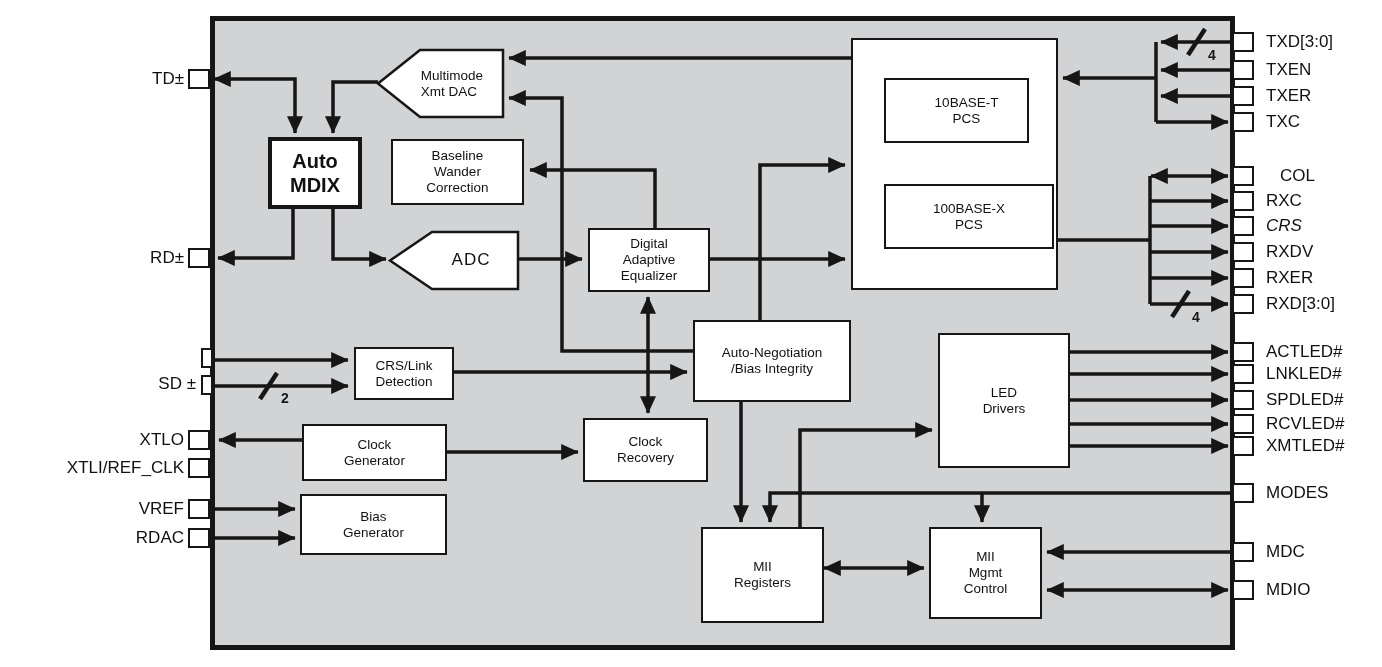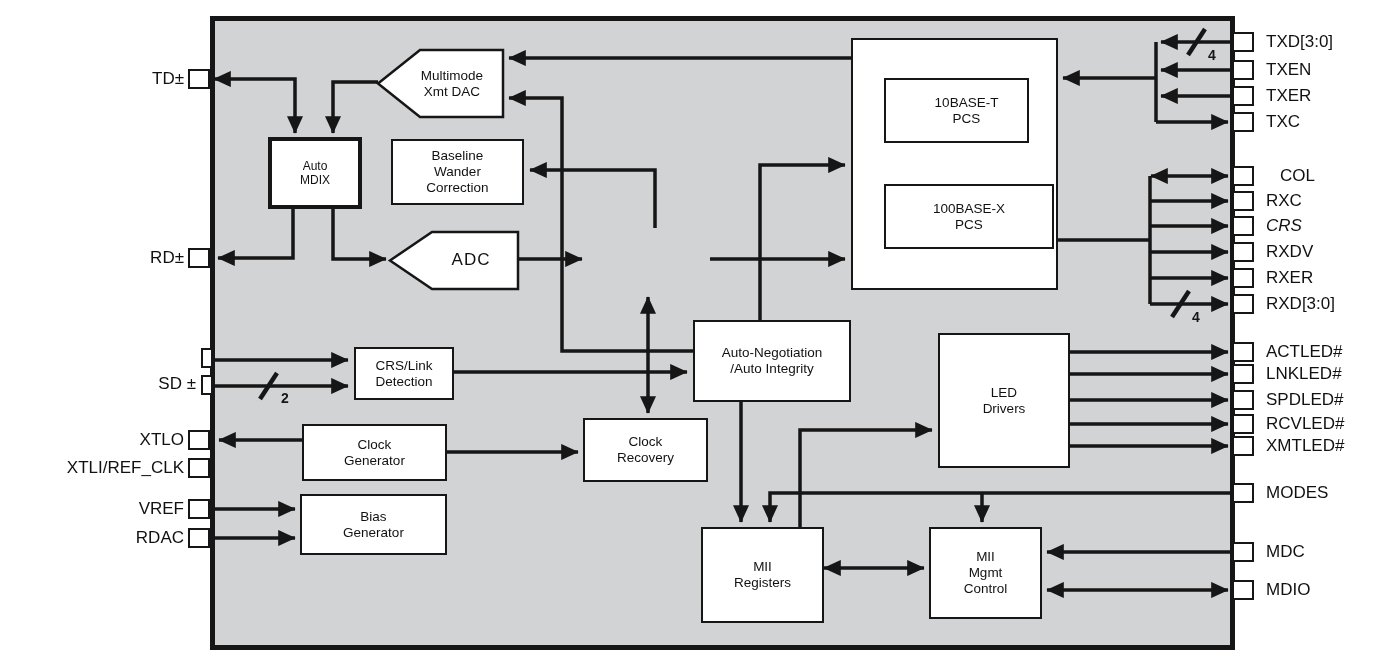--- a/index.html
+++ b/index.html
@@ -4,22 +4,22 @@
 <style>
   html,body{margin:0;padding:0;background:#ffffff;}
   .stage{position:relative;width:1382px;height:667px;background:#ffffff;
          font-family:"Liberation Sans",sans-serif;overflow:hidden;color:#111;}
   .chip{position:absolute;left:210px;top:16px;width:1025px;height:634px;
         background:#d2d3d5;border:5px solid #161616;box-sizing:border-box;z-index:1;}
   .wires{position:absolute;left:0;top:0;width:1382px;height:667px;z-index:2;pointer-events:none;}
   .blk{position:absolute;background:#ffffff;border:2.5px solid #161616;box-sizing:border-box;
        display:flex;align-items:center;justify-content:center;text-align:center;
        font-size:13.5px;line-height:1.18;white-space:pre-line;z-index:3;}
-  .blk.bold{border-width:4.5px;font-size:12px;font-weight:normal;line-height:1.2;}
-  .ghost{position:absolute;display:flex;align-items:center;justify-content:center;text-align:center;
+  .blk.bold{border-width:4.5px;font-size:20px;font-weight:bold;line-height:1.2;}
+  .ghost{position:absolute;display:flex;align-items:center;justify-content:center;text-align:left;
          font-size:13.5px;line-height:1.18;white-space:pre-line;z-index:3;}
   .ghost.big{font-size:17px;letter-spacing:1px;}
   .pin{position:absolute;width:22px;height:20px;background:#ffffff;border:2.5px solid #161616;
        box-sizing:border-box;z-index:4;}
   .pin.narrow{width:12px;}
   .plabel{position:absolute;height:18px;line-height:18px;font-size:17px;z-index:4;white-space:nowrap;}
   .pl{text-align:right;}
   .pr{left:1266px;text-align:left;}
   svg text{font-family:"Liberation Sans",sans-serif;font-weight:bold;font-size:14px;fill:#161616;}
 </style>
@@ -101,30 +101,33 @@
     <text x="281" y="403">2</text>
     <text x="1208" y="60">4</text>
     <text x="1192" y="322">4</text>
   </svg>
 
   <div class="blk bold" style="left:268px;top:137px;width:94px;height:72px;"><span>Auto
 MDIX</span></div>
   <div class="blk" style="left:391px;top:139px;width:133px;height:66px;"><span>Baseline
 Wander
 Correction</span></div>
+  <div class="blk" style="left:588px;top:228px;width:122px;height:64px;"><span>Digital
+Adaptive
+Equalizer</span></div>
   <div class="blk" style="left:354px;top:347px;width:100px;height:53px;"><span>CRS/Link
 Detection</span></div>
   <div class="blk" style="left:302px;top:424px;width:145px;height:57px;"><span>Clock
 Generator</span></div>
   <div class="blk" style="left:583px;top:418px;width:125px;height:64px;"><span>Clock
 Recovery</span></div>
   <div class="blk" style="left:300px;top:494px;width:147px;height:61px;"><span>Bias
 Generator</span></div>
   <div class="blk" style="left:693px;top:320px;width:158px;height:82px;"><span>Auto-Negotiation
-/Auto Integrity</span></div>
+/Bias Integrity</span></div>
   <div class="blk" style="left:851px;top:38px;width:207px;height:252px;"></div>
   <div class="blk" style="left:884px;top:78px;width:145px;height:65px;padding-left:20px;"><span>10BASE-T
 PCS</span></div>
   <div class="blk" style="left:884px;top:184px;width:170px;height:65px;"><span>100BASE-X
 PCS</span></div>
   <div class="blk" style="left:938px;top:333px;width:132px;height:135px;"><span>LED
 Drivers</span></div>
   <div class="blk" style="left:701px;top:527px;width:123px;height:96px;"><span>MII
 Registers</span></div>
   <div class="blk" style="left:929px;top:527px;width:113px;height:92px;"><span>MII

